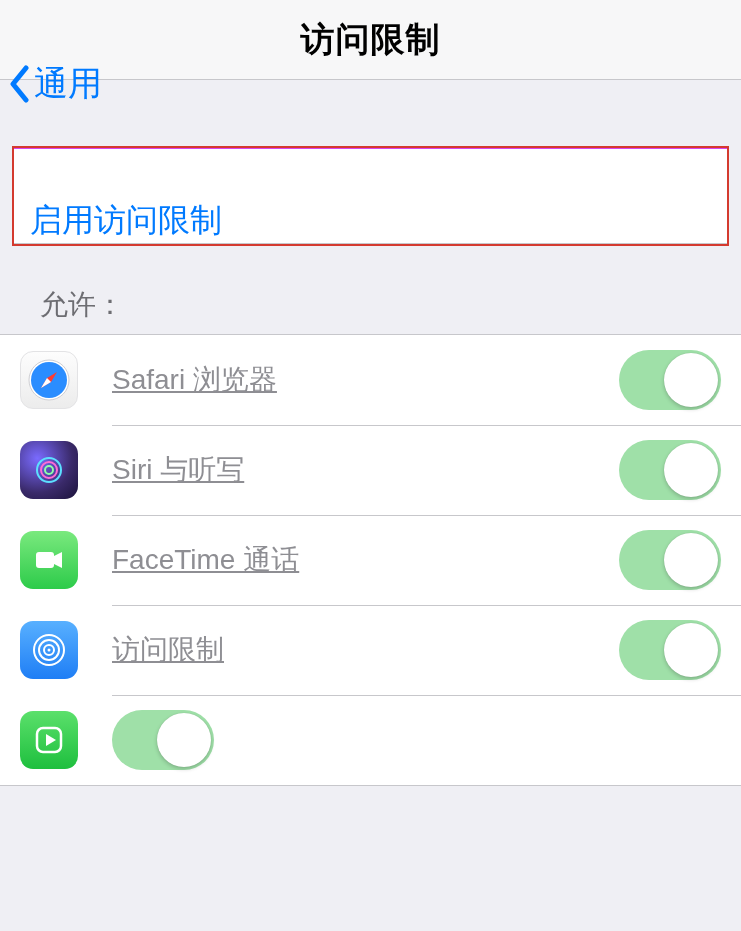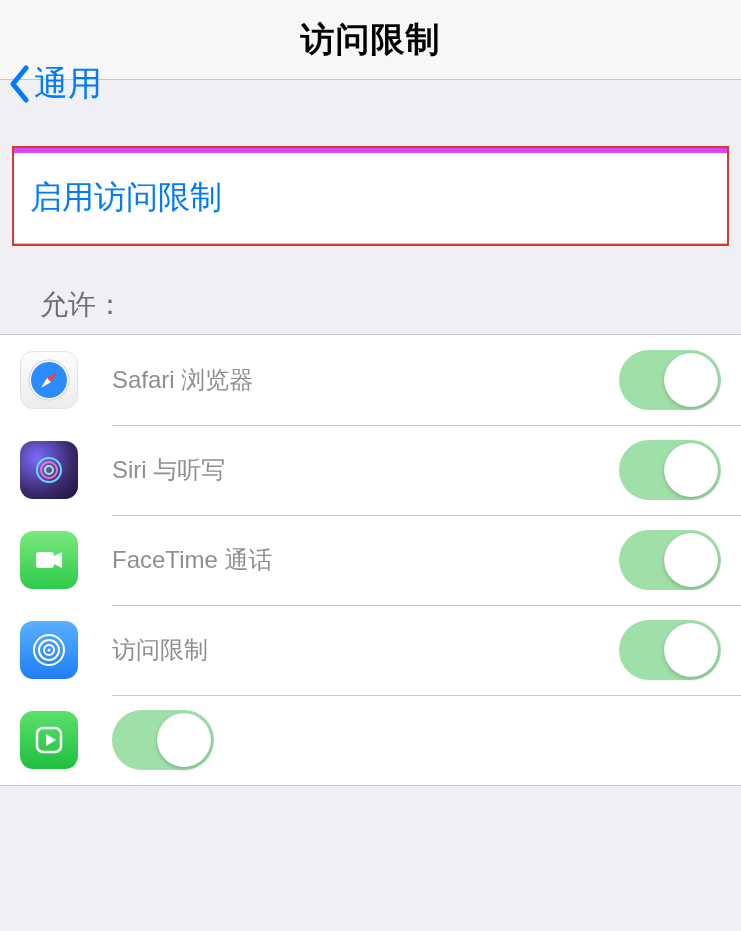--- a/index.html
+++ b/index.html
@@ -44,26 +44,26 @@
   
   .gap-top { height: 66px; }
 
   
   .enable-wrap {
     border: 2px solid #d43a2f;
     margin: 0 12px;
   }
   .row.enable {
     background: #fff;
-    border-top: 5px solid #d946ef;
+    border-top: 1px solid #d946ef;
     border-bottom: 1px solid #c7c7cb;
     padding: 0 16px;
     height: 96px;
     display: flex;
-    align-items: center;
+    align-items: flex-end;
     color: #007aff;
     font-size: 32px;
     cursor: pointer;
   }
 
   
   .section-header {
     padding: 40px 24px 10px 24px;
     font-size: 28px;
     color: #6d6d72;
@@ -95,22 +95,23 @@
     height: 58px;
     border-radius: 13px;
     display: flex;
     align-items: center;
     justify-content: center;
     margin-right: 34px;
     flex: 0 0 58px;
   }
   .item .label {
     flex: 1;
-    font-size: 24px;
+    font-size: 28px;
     color: #3d3d3f;
+    text-decoration: underline;
   }
   .disabled .label { color: #8e8e93; }
 
   
   .toggle {
     width: 102px;
     height: 60px;
     border-radius: 30px;
     background: #9fe0a8; 
     position: relative;

